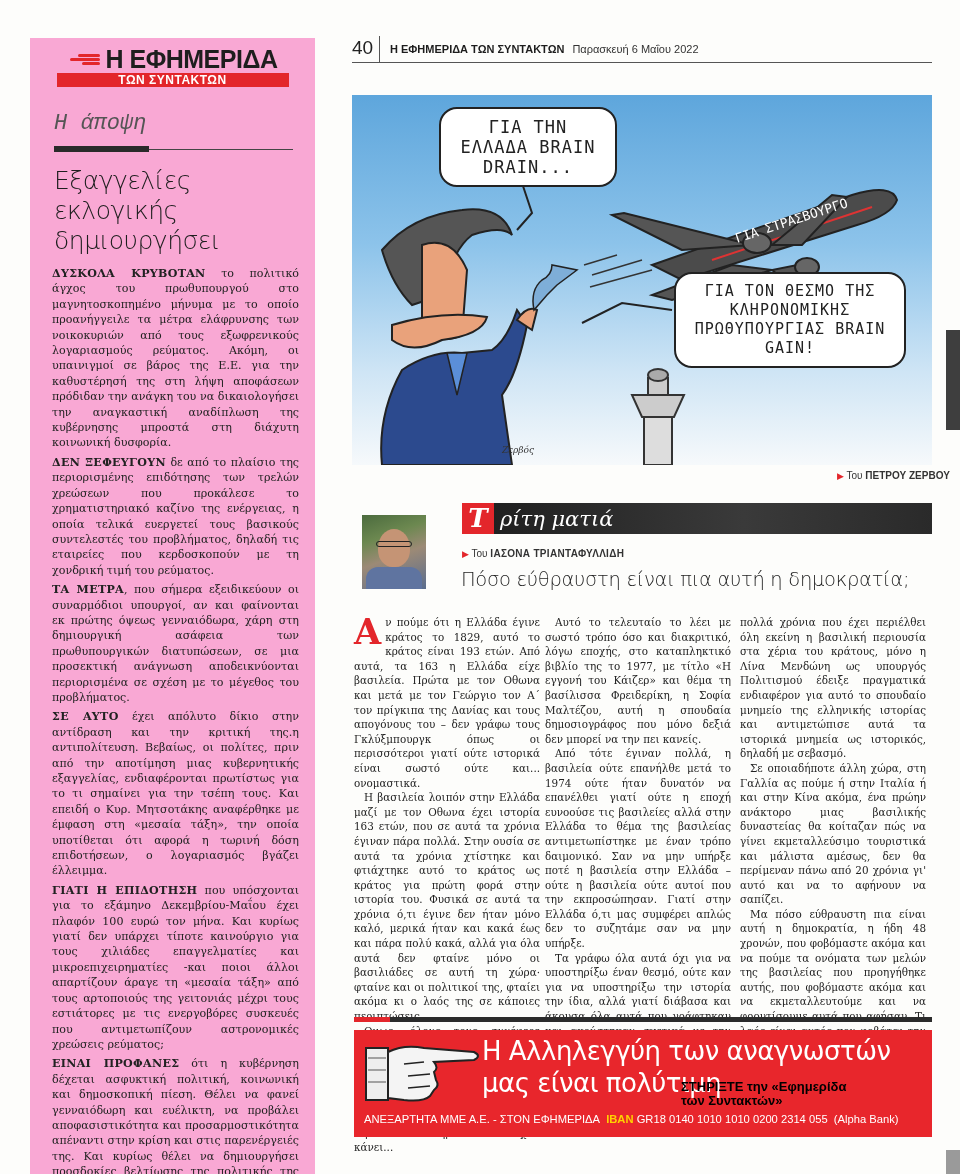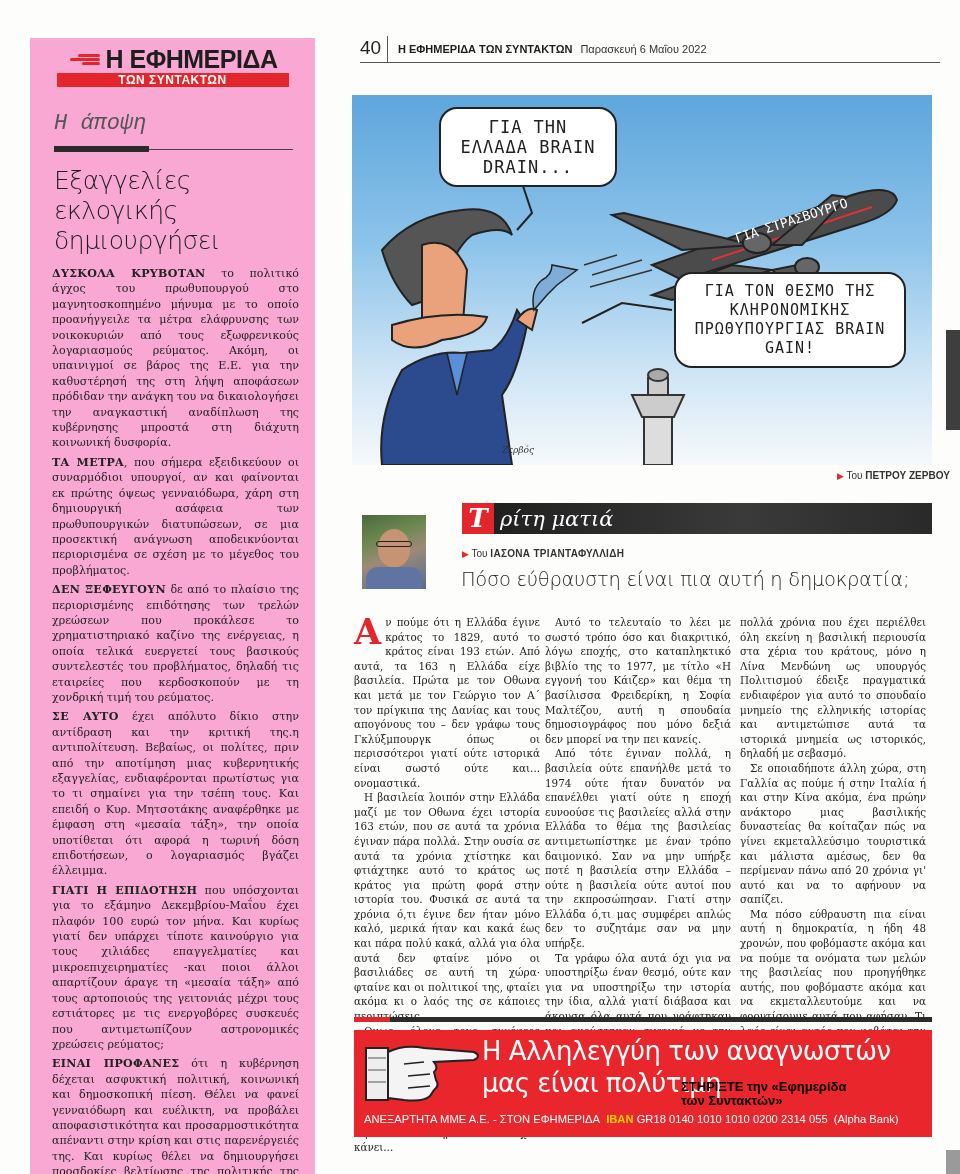--- a/index.html
+++ b/index.html
@@ -17,21 +17,21 @@
   .section-label { font-family: Liberation Mono, monospace; font-style: italic; font-size: 22px; color: #555; margin-top: 24px; margin-left: 8px; }
   .section-rule { display: flex; align-items: center; margin: 10px 6px 0 8px; }
   .section-rule .thick { width: 95px; height: 6px; background: #2a2a2a; }
   .section-rule .thin { flex: 1; height: 1px; background: #444; }
   .left-title { font-family: "DejaVu Sans", sans-serif; font-weight: 300; font-size: 25px; line-height: 30px; margin: 14px 0 0 8px; color: #1e1e1e; letter-spacing: -0.5px; }
   .left-body { margin-top: 10px; margin-left: 6px; font-size: 11.1px; line-height: 15.4px; text-align: justify; hyphens: auto; color: #222; }
   .left-body p { margin-bottom: 4px; }
   .left-body b { font-weight: 700; letter-spacing: 0.3px; }
 
   
-  .page-header { position: absolute; left: 360px; top: 36px; width: 580px; height: 27px; border-bottom: 1px solid #555; display: flex; align-items: center; }
+  .page-header { position: absolute; left: 352px; top: 36px; width: 580px; height: 27px; border-bottom: 1px solid #555; display: flex; align-items: center; }
   .page-num { font-family: "Liberation Sans", sans-serif; font-size: 19px; color: #222; width: 28px; border-right: 1px solid #555; height: 27px; line-height: 24px; }
   .hdr-paper { font-family: "Liberation Sans", sans-serif; font-weight: 700; font-size: 11px; margin-left: 10px; color: #1d1d1d; }
   .hdr-date { font-family: "Liberation Sans", sans-serif; font-size: 11px; margin-left: 8px; color: #333; }
 
   
   .cartoon { position: absolute; left: 352px; top: 95px; width: 580px; height: 370px; overflow: hidden;
     background: linear-gradient(to bottom, #5ea6dc 0%, #8cc3ea 40%, #cfe5f5 75%, #f6f9fb 100%); }
   .bubble { position: absolute; background: #fff; border: 2px solid #222; border-radius: 18px; font-family: "DejaVu Sans Mono", monospace; font-size: 17px; line-height: 20px; color: #222; text-align: center; padding: 8px 12px; letter-spacing: 1px; }
   .bubble-1 { left: 87px; top: 12px; width: 178px; }
   .bubble-2 { left: 322px; top: 177px; width: 232px; font-size: 15px; line-height: 19px; }
@@ -87,22 +87,22 @@
     <div class="mh-sub">ΤΩΝ ΣΥΝΤΑΚΤΩΝ</div>
   </div>
   <div class="section-label">Η άποψη</div>
   <div class="section-rule">
       <div class="thick"></div>
       <div class="thin"></div>
     </div>
   <h1 class="left-title">Εξαγγελίες εκλογικής δημιουργήσει</h1>
   <div class="left-body" id="editorial-body">
       <p><b>ΔΥΣΚΟΛΑ ΚΡΥΒΟΤΑΝ</b><span> το πολιτικό άγχος του πρωθυπουργού στο μαγνητοσκοπημένο μήνυμα με το οποίο προανήγγειλε τα μέτρα ελάφρυνσης των νοικοκυριών από τους εξωφρενικούς λογαριασμούς ρεύματος. Ακόμη, οι υπαινιγμοί σε βάρος της Ε.Ε. για την καθυστέρησή της στη λήψη αποφάσεων πρόδιδαν την ανάγκη του να δικαιολογήσει την αναγκαστική αναδίπλωση της κυβέρνησης μπροστά στη διάχυτη κοινωνική δυσφορία.</span></p>
+      <p><b>ΔΕΝ ΞΕΦΕΥΓΟΥΝ</b><span> δε από το πλαίσιο της περιορισμένης επιδότησης των τρελών χρεώσεων που προκάλεσε το χρηματιστηριακό καζίνο της ενέργειας, η οποία τελικά ευεργετεί τους βασικούς συντελεστές του προβλήματος, δηλαδή τις εταιρείες που κερδοσκοπούν με τη χονδρική τιμή του ρεύματος.</span></p>
       <p><b>ΤΑ ΜΕΤΡΑ</b><span>, που σήμερα εξειδικεύουν οι συναρμόδιοι υπουργοί, αν και φαίνονται εκ πρώτης όψεως γενναιόδωρα, χάρη στη δημιουργική ασάφεια των πρωθυπουργικών διατυπώσεων, σε μια προσεκτική ανάγνωση αποδεικνύονται περιορισμένα σε σχέση με το μέγεθος του προβλήματος.</span></p>
-      <p><b>ΔΕΝ ΞΕΦΕΥΓΟΥΝ</b><span> δε από το πλαίσιο της περιορισμένης επιδότησης των τρελών χρεώσεων που προκάλεσε το χρηματιστηριακό καζίνο της ενέργειας, η οποία τελικά ευεργετεί τους βασικούς συντελεστές του προβλήματος, δηλαδή τις εταιρείες που κερδοσκοπούν με τη χονδρική τιμή του ρεύματος.</span></p>
       <p><b>ΣΕ ΑΥΤΟ</b><span> έχει απόλυτο δίκιο στην αντίδραση και την κριτική της.η αντιπολίτευση. Βεβαίως, οι πολίτες, πριν από την αποτίμηση μιας κυβερνητικής εξαγγελίας, ενδιαφέρονται πρωτίστως για το τι σημαίνει για την τσέπη τους. Και επειδή ο Κυρ. Μητσοτάκης αναφέρθηκε με έμφαση στη «μεσαία τάξη», την οποία υποτίθεται ότι αφορά η τωρινή δόση επιδοτήσεων, ο λογαριασμός βγάζει έλλειμμα.</span></p>
       <p><b>ΓΙΑΤΙ Η ΕΠΙΔΟΤΗΣΗ</b><span> που υπόσχονται για το εξάμηνο Δεκεμβρίου-Μαΐου έχει πλαφόν 100 ευρώ τον μήνα. Και κυρίως γιατί δεν υπάρχει τίποτε καινούργιο για τους χιλιάδες επαγγελματίες και μικροεπιχειρηματίες -και ποιοι άλλοι απαρτίζουν άραγε τη «μεσαία τάξη» από τους αρτοποιούς της γειτονιάς μέχρι τους εστιάτορες με τις ενεργοβόρες συσκευές που αντιμετωπίζουν αστρονομικές χρεώσεις ρεύματος;</span></p>
       <p><b>ΕΙΝΑΙ ΠΡΟΦΑΝΕΣ</b><span> ότι η κυβέρνηση δέχεται ασφυκτική πολιτική, κοινωνική και δημοσκοπική πίεση. Θέλει να φανεί γενναιόδωρη και ευέλικτη, να προβάλει αποφασιστικότητα και προσαρμοστικότητα απέναντι στην κρίση και στις παρενέργειές της. Και κυρίως θέλει να δημιουργήσει προσδοκίες βελτίωσης της πολιτικής της στην κοινή γνώμη.</span></p>
       <p><b>ΚΡΥΒΟΤΑΝ ΣΤΗ</b><span> διαβόητη ρήτρα αναπροσαρμογής αντιτάσσει μια ρήτρα πολιτικής αυτοσυντήρησης και επιβίωσης. Ολες οι κινήσεις και οι συνεχείς αναδιπλώσεις της σε όλα τα μέτωπα, που μέχρι πριν από λίγους μήνες υποτιμούσε και για τα οποία κατηγορούσε την αντιπολίτευση για λαϊκισμό και ανευθυνότητα, προδίδουν ότι βρίσκεται σε πλήρη εκλογική επαγρύπνηση.</span></p>
     </div>
 </div>
 
 <div class="page-header">
   <span class="page-num">40</span>
   <span class="hdr-paper">Η ΕΦΗΜΕΡΙΔΑ ΤΩΝ ΣΥΝΤΑΚΤΩΝ</span>

